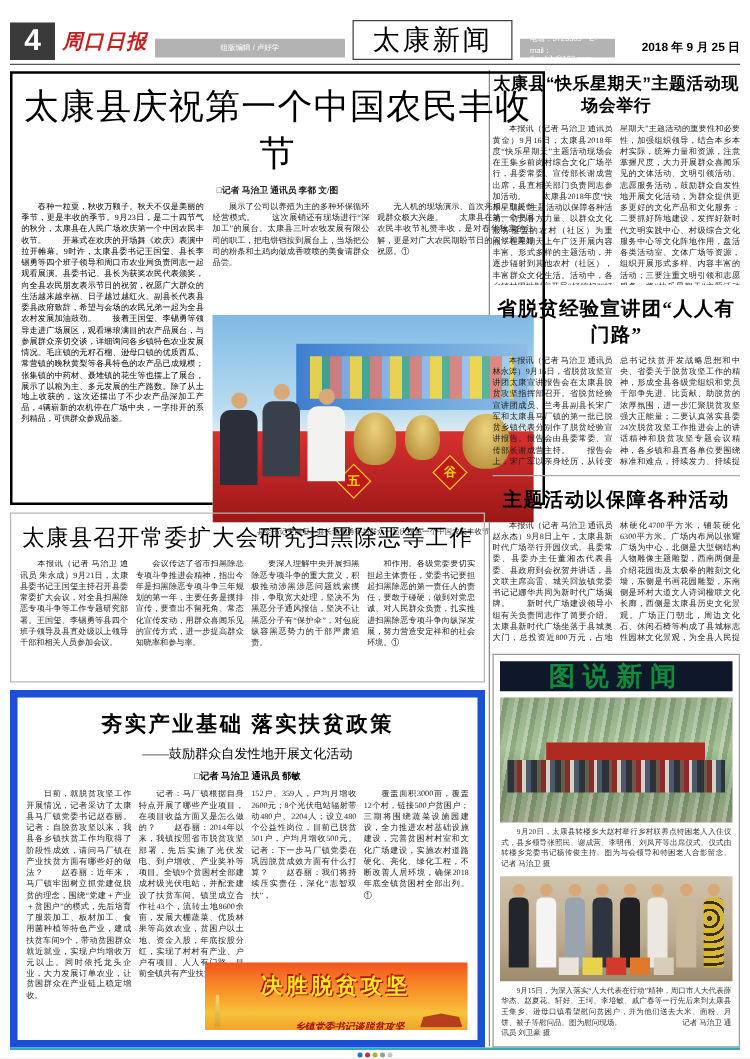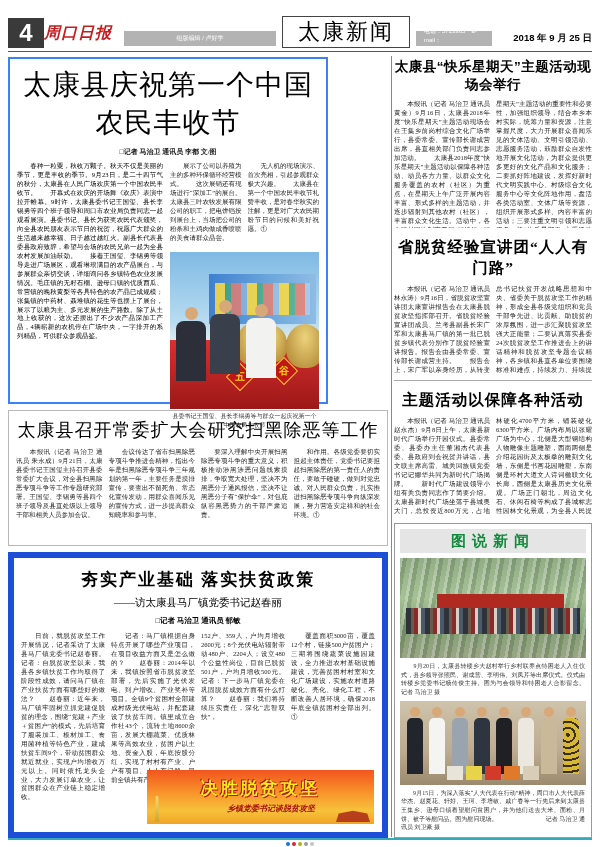--- a/index.html
+++ b/index.html
@@ -2,36 +2,36 @@
 <html><head>
 <meta charset="utf-8">
 <style>
   * { margin:0; padding:0; box-sizing:border-box; }
   body { background:#e9e9e9; font-family:"Liberation Serif", serif; }
   .page { position:relative; width:600px; height:847px; background:#ffffff; margin:0 auto; outline:1px solid #d5d5d5; overflow:hidden; }
 
   
   .header { position:absolute; left:8px; top:16px; width:584px; height:32px; display:flex; align-items:flex-end; }
   .pagenum { width:36px; height:30px; background:#3a3a3a; color:#fff; font-family:"Liberation Sans",sans-serif; font-weight:bold; font-size:24px; display:flex; align-items:center; justify-content:center; }
-  .masthead { width:80px; color:#c41f1f; font-weight:bold; font-size:16px; letter-spacing:1px; text-align:left; padding-bottom:4px; font-style:italic; }
+  .masthead { width:80px; color:#c41f1f; font-weight:bold; font-size:16px; letter-spacing:1px; text-align:center; padding-bottom:4px; font-style:italic; }
   .graybar { background:#b3b3b3; height:15px; color:#fff; font-size:6px; display:flex; align-items:center; padding:0 8px; margin-bottom:2px; font-family:"Liberation Sans",sans-serif; }
   .gb1 { width:152px; justify-content:center; }
   .sectionbox { width:128px; height:32px; border:1px solid #444; display:flex; align-items:center; justify-content:center; font-size:22px; letter-spacing:2px; margin:0 6px; background:#fff; }
   .gb2 { flex:1; }
   .date { width:100px; text-align:right; font-size:9.5px; font-weight:bold; padding-bottom:3px; font-family:"Liberation Sans",sans-serif; }
   .header-rule { position:absolute; left:8px; right:8px; top:51px; border-top:1px solid #555; }
   .vline { position:absolute; left:391px; top:56px; bottom:10px; width:1px; background:#888; }
 
   
   .cols { display:flex; gap:6px; }
   .col { flex:1; font-size:6.5px; line-height:1.38; text-align:justify; color:#1c1c1c; overflow:hidden; }
   .cap { font-size:6px; line-height:1.45; color:#333; text-align:justify; }
 
   
-  .lead { position:absolute; left:8px; top:57px; width:320px; height:347px; border:2px solid #3b82f6; padding:5px 7px; }
+  .lead { position:absolute; left:8px; top:57px; width:428px; height:347px; border:2px solid #000000; padding:5px 7px; }
   .lead h1 { text-align:center; font-size:28px; font-weight:500; letter-spacing:1px; margin:2px 0 5px; }
   .lead .byline { text-align:center; font-size:7px; color:#222; margin-bottom:5px; font-weight:bold; }
   .lead-body { display:flex; gap:7px; height:268px; }
   .lead-c1 { width:146px; overflow:hidden; font-size:6.5px; line-height:1.38; text-align:justify; }
   .lead-right { flex:1; display:flex; flex-direction:column; }
   .lead-top { display:flex; gap:6px; height:86px; overflow:hidden; }
   .lead-photo { flex:1; position:relative; margin-top:4px; overflow:hidden; background:linear-gradient(180deg,#7fb9e4 0%,#b9dcf1 45%,#d9e9f0 55%); }
   .ph-backdrop { position:absolute; right:2%; top:14%; width:72%; height:32%; background:linear-gradient(90deg,#3f7fd0,#6fa8dc 60%,#8fbce6); }
   .ph-backdrop-stripes { position:absolute; inset:18% 6%; background:repeating-linear-gradient(90deg, rgba(255,220,60,.85) 0 10px, rgba(60,180,90,.55) 10px 16px, rgba(255,120,90,.7) 16px 26px, rgba(255,255,255,.25) 26px 32px); }
   .ph-cloth { position:absolute; left:0; right:0; bottom:0; height:44%; background:linear-gradient(#d93030,#9c1717); }
@@ -47,36 +47,36 @@
   .committee { position:absolute; left:8px; top:410px; width:380px; height:136px; border:1px solid #b8b8b8; padding:5px 7px; }
   .committee h2 { text-align:center; font-size:18px; font-weight:500; letter-spacing:1px; margin:2px 0 6px;font-family:Liberation Mono, monospace; }
   .committee .cols { height:96px; }
 
   
   .interview { position:absolute; left:8px; top:552px; width:380px; height:286px; border:6px solid #1d4ed8; padding:6px 7px; }
   .interview h2 { text-align:center; font-size:17px; font-weight:bold; letter-spacing:2px; margin-top:4px; }
   .interview .sub { text-align:center; font-size:10.5px; margin-top:5px; }
   .interview .byline { text-align:center; font-size:7.5px; font-weight:bold; margin:6px 0; }
   .interview .cols { height:212px; }
-  .banner { position:absolute; right:8px; bottom:8px; width:227px; height:54px; background:linear-gradient(180deg,#f2541e 0%, #f8912a 40%, #f7c23a 75%, #f0a428 100%); overflow:hidden; }
+  .banner { position:absolute; right:8px; bottom:8px; width:210px; height:54px; background:linear-gradient(180deg,#f2541e 0%, #f8912a 40%, #f7c23a 75%, #f0a428 100%); overflow:hidden; }
   .banner-title { text-align:center; font-size:17px; font-weight:bold; color:#ffe821; letter-spacing:3px; margin-top:7px; text-shadow:1px 1px 0 #b01717, -1px -1px 0 #b01717; font-family:"Liberation Sans",sans-serif; }
-  .banner-sub { text-align:center; font-size:8px; color:#a61212; font-weight:bold; font-style:italic; margin-top:3px;padding-left:21px; }
+  .banner-sub { text-align:center; font-size:8px; color:#a61212; font-weight:bold; font-style:italic; margin-top:16px;padding-left:21px; }
   .banner-gate { position:absolute; right:4px; bottom:2px; width:34px; height:14px; background:#a82016; clip-path:polygon(0 100%,8% 40%,50% 20%,92% 40%,100% 100%); opacity:.8; }
   .banner-tower { position:absolute; left:6px; bottom:2px; width:8px; height:26px; background:linear-gradient(#f7e27a,#caa22c); clip-path:polygon(20% 100%,35% 0,65% 0,80% 100%); opacity:.85; }
 
   
   .sidebar { position:absolute; left:394px; top:55px; width:198px; height:783px; display:flex; flex-direction:column; }
   .sidebar h3.bold { font-family:"Liberation Sans",sans-serif; font-size:13.5px; font-weight:bold; text-align:center; letter-spacing:0.5px; margin:3px 0 6px; }
   .sidebar h3.song { font-size:15.5px; font-weight:600; text-align:center; letter-spacing:1px; margin:9px 0 6px; }
   .sb-cols1 { height:128px; }
   .sb-cols2 { height:88px; }
   .sb-cols3 { height:98px; }
   .sb-rule { border-top:1px solid #aaa; margin:7px 0 0; }
   .photo-news { flex:1; border:1px solid #999; margin-top:8px; padding:5px; display:flex; flex-direction:column; min-height:0; }
-  .pn-banner { height:24px; background:#e5e5e5; color:#128a3c; font-family:"Liberation Sans",sans-serif; font-weight:bold; font-size:15px; letter-spacing:6px; display:flex; align-items:center; justify-content:center; }
+  .pn-banner { height:24px; background:#0f172a; color:#128a3c; font-family:"Liberation Sans",sans-serif; font-weight:bold; font-size:21px; letter-spacing:6px; display:flex; align-items:center; justify-content:center; }
   .pn-photo1 { height:100px; margin-top:5px; position:relative; overflow:hidden; background:linear-gradient(180deg,#8fa884 0%,#a9c29a 40%,#7c9870 70%,#97a083 100%); }
   .pn-photo1 .treetex { position:absolute; inset:0; background:repeating-linear-gradient(100deg, rgba(255,255,255,.25) 0 3px, rgba(70,100,60,.25) 3px 7px, rgba(160,190,140,.2) 7px 12px); }
   .pn-banner-red { position:absolute; left:20%; right:12%; top:36%; height:15%; background:#b02a22; }
   .pn-crowd { position:absolute; left:3%; right:3%; top:50%; height:26%; background:repeating-linear-gradient(90deg,#2e323a 0 5px,#6a5a4a 5px 8px,#8a2a2a 8px 12px,#d8d0c4 12px 15px,#4a5a6a 15px 19px); }
   .pn-cap { margin:4px 1px; }
   .pn-photo2 { flex:1; position:relative; overflow:hidden; background:linear-gradient(180deg,#cfc3ab 0%,#bcab90 60%,#9c8a6e 100%); }
   .pn-row { position:absolute; left:2%; right:2%; top:8%; height:70%; display:flex; justify-content:space-around; align-items:flex-start; }
   .fig { width:18px; display:flex; flex-direction:column; align-items:center; }
   .fig .fh { width:10px; height:10px; border-radius:50%; background:#d8a878; }
   .fig .fb { width:16px; height:56px; border-radius:5px 5px 0 0; margin-top:1px; }
@@ -151,21 +151,21 @@
     <div class="cols">
       <div class="col">　　本报讯（记者 马治卫 通讯员 朱永成）9月21日，太康县委书记王国玺主持召开县委常委扩大会议，对全县扫黑除恶专项斗争等工作专题研究部署。王国玺、李锡勇等县四个班子领导及县直处级以上领导干部和相关人员参加会议。</div>
       <div class="col">　　会议传达了省市扫黑除恶专项斗争推进会精神，指出今年是扫黑除恶专项斗争三年规划的第一年，主要任务是摸排宣传，要查出不留死角、常态化宣传发动，用群众喜闻乐见的宣传方式，进一步提高群众知晓率和参与率。</div>
       <div class="col">　　要深入理解中央开展扫黑除恶专项斗争的重大意义，积极推动涉黑涉恶问题线索摸排，争取宽大处理，坚决不为黑恶分子通风报信，坚决不让黑恶分子有“保护伞”，对包庇纵容黑恶势力的干部严肃追责。</div>
       <div class="col">　　和作用。各级党委要切实担起主体责任，党委书记要担起扫黑除恶的第一责任人的责任，要敢于碰硬，做到对党忠诚、对人民群众负责，扎实推进扫黑除恶专项斗争向纵深发展，努力营造安定祥和的社会环境。①</div>
     </div>
   </div>
 
   <div class="interview">
     <h2>夯实产业基础 落实扶贫政策</h2>
-    <div class="sub">——访太康县马厂镇党委书记赵春丽</div>
+    <div class="sub">——鼓励群众自发性地开展文化活动</div>
     <div class="byline">□记者 马治卫 通讯员 郁敏</div>
     <div class="cols">
       <div class="col">　　日前，就脱贫攻坚工作开展情况，记者采访了太康县马厂镇党委书记赵春丽。　　记者：自脱贫攻坚以来，我县各乡镇扶贫工作均取得了阶段性成效，请问马厂镇在产业扶贫方面有哪些好的做法？　　赵春丽：近年来，马厂镇牢固树立抓党建促脱贫的理念，围绕“党建＋产业＋贫困户”的模式，先后培育了服装加工、板材加工、食用菌种植等特色产业，建成扶贫车间9个，带动贫困群众就近就业，实现户均增收万元以上。同时依托龙头企业，大力发展订单农业，让贫困群众在产业链上稳定增收。</div>
       <div class="col">　　记者：马厂镇根据自身特点开展了哪些产业项目，在项目收益方面又是怎么做的？　　赵春丽：2014年以来，我镇按照省市脱贫攻坚部署，先后实施了光伏发电、到户增收、产业奖补等项目。全镇9个贫困村全部建成村级光伏电站，并配套建设了扶贫车间。镇里成立合作社43个，流转土地8600余亩，发展大棚蔬菜、优质林果等高效农业，贫困户以土地、资金入股，年底按股分红，实现了村村有产业、户户有项目、人人有门路。目前全镇共有产业扶贫基地</div>
       <div class="col">152户、359人，户均月增收2600元；8个光伏电站辐射带动480户、2204人；设立480个公益性岗位，目前已脱贫501户，户均月增收500元。　　记者：下一步马厂镇党委在巩固脱贫成效方面有什么打算？　　赵春丽：我们将持续压实责任，深化“志智双扶”，</div>
       <div class="col">　　覆盖面积3000亩，覆盖12个村，链接500户贫困户；三期将围绕蔬菜设施园建设，全力推进农村基础设施建设，完善贫困村村室和文化广场建设，实施农村道路硬化、亮化、绿化工程，不断改善人居环境，确保2018年底全镇贫困村全部出列。①</div>
     </div>
     <div class="banner">
       <div class="banner-tower"></div>
       <div class="banner-gate"></div>

